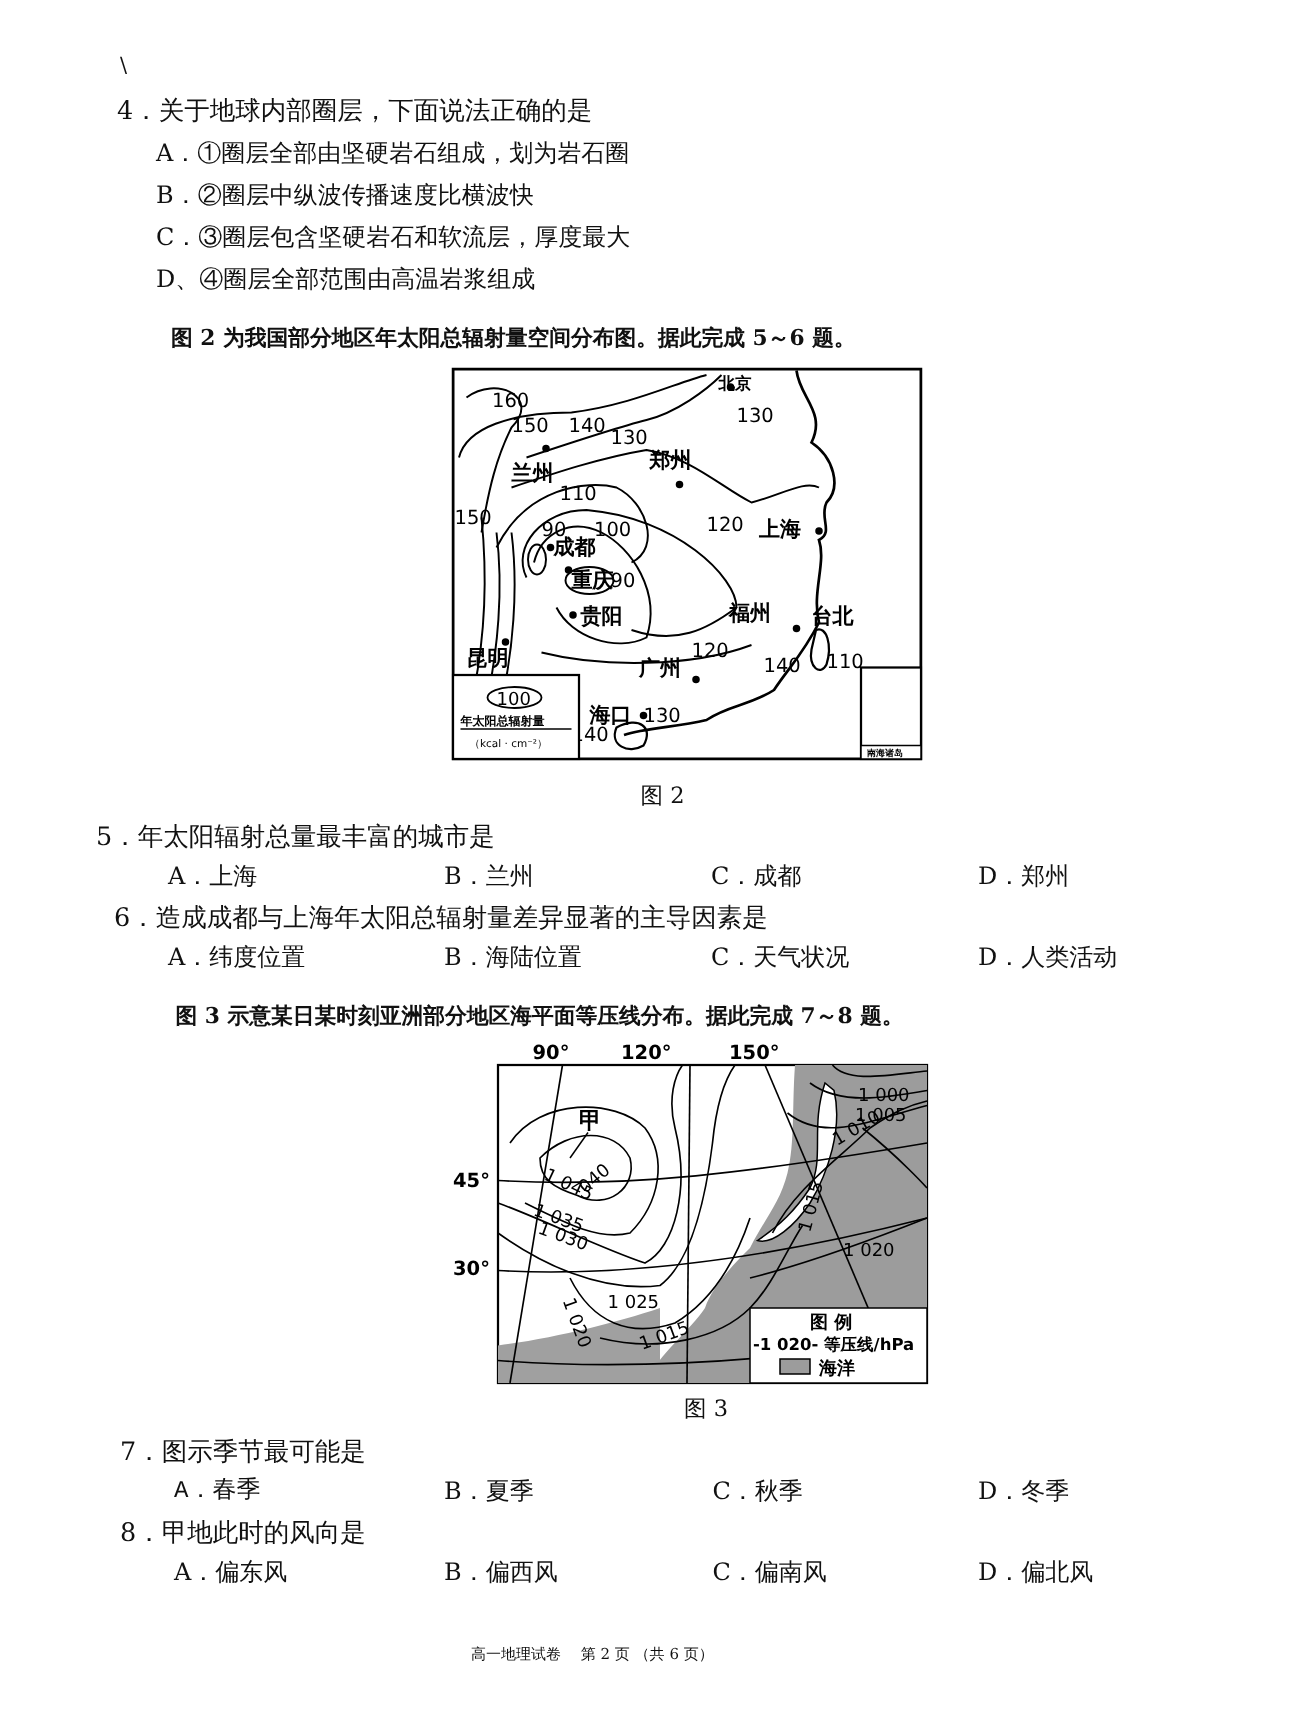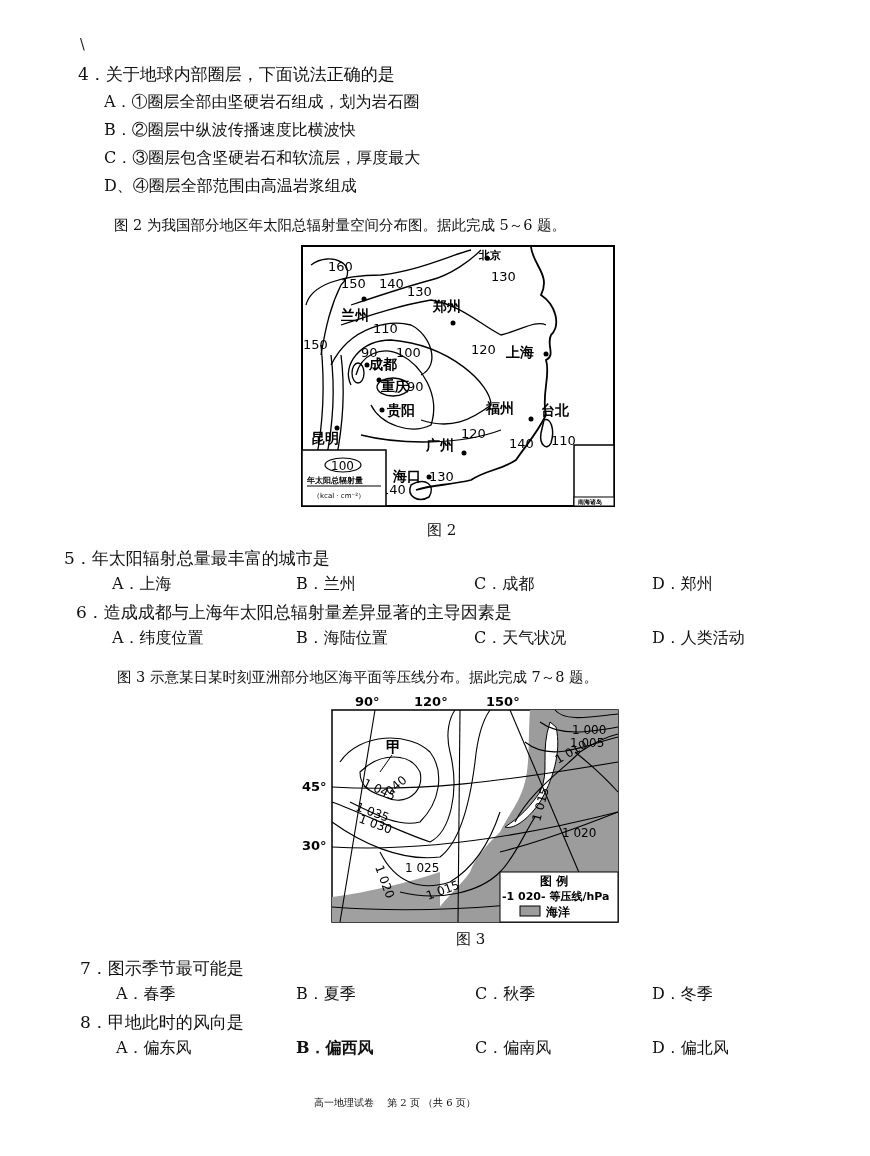--- a/index.html
+++ b/index.html
@@ -1,21 +1,21 @@
 <!DOCTYPE html>
 <html><head>
 <meta charset="utf-8">
 <style>
   html, body { margin: 0; padding: 0; background: #ffffff; }
   body { width: 870px; height: 1156px; position: relative; overflow: hidden;
          font-family: "DejaVu Serif", "Liberation Serif", serif; color: #111; }
   .abs { position: absolute; }
   .q { font-size: 17px; line-height: 20px; white-space: nowrap; }
   .opt { font-size: 16px; line-height: 20px; white-space: nowrap; }
-  .intro { font-size: 14.5px; font-weight: normal; white-space: nowrap; }
+  .intro { font-size: 14.5px; font-weight: bold; white-space: nowrap; }
   .cap { font-size: 15px; }
   .footer { font-size: 10px; white-space: nowrap; text-align: center; }
   .stray { font-size: 14px; }
   svg text { font-family: "DejaVu Sans", "Liberation Sans", sans-serif; }
 </style>
 </head>
 <body>
 
 <div class="abs stray" style="left:80px;top:36px;">\</div>
 
@@ -182,27 +182,27 @@
     <text x="240" y="193" font-size="12" font-weight="bold">图  例</text>
     <text x="202" y="208" font-size="11" font-weight="bold">-1 020- 等压线/hPa</text>
     <rect x="220" y="214" width="20" height="10" fill="#9c9c9c" stroke="#000" stroke-width="1"></rect>
     <text x="246" y="224" font-size="12" font-weight="bold">海洋</text>
   </svg>
 </div>
 <div class="abs cap" style="left:456px;top:930px;">图 3</div>
 
 <div>
   <div class="abs q" style="left:80px;top:958px;">7．图示季节最可能是</div>
-  <div class="abs opt" style="left:116px;top:984px;">A．春季</div>
+  <div class="abs opt" style="left:116px;top:984px;font-family:Liberation Mono, monospace;">A．春季</div>
   <div class="abs opt" style="left:296px;top:984px;">B．夏季</div>
   <div class="abs opt" style="left:475px;top:984px;">C．秋季</div>
   <div class="abs opt" style="left:652px;top:984px;">D．冬季</div>
 </div>
 
 <div>
   <div class="abs q" style="left:80px;top:1012px;">8．甲地此时的风向是</div>
   <div class="abs opt" style="left:116px;top:1038px;">A．偏东风</div>
-  <div class="abs opt" style="left:296px;top:1038px;font-weight:bold;">B．偏西风</div>
+  <div class="abs opt" style="left:296px;top:1038px;">B．偏西风</div>
   <div class="abs opt" style="left:475px;top:1038px;">C．偏南风</div>
   <div class="abs opt" style="left:652px;top:1038px;">D．偏北风</div>
 </div>
 
 <div class="abs footer" style="left:314px;top:1096px;">高一地理试卷　 第 2 页 （共 6 页）</div>
 
 </body></html>

